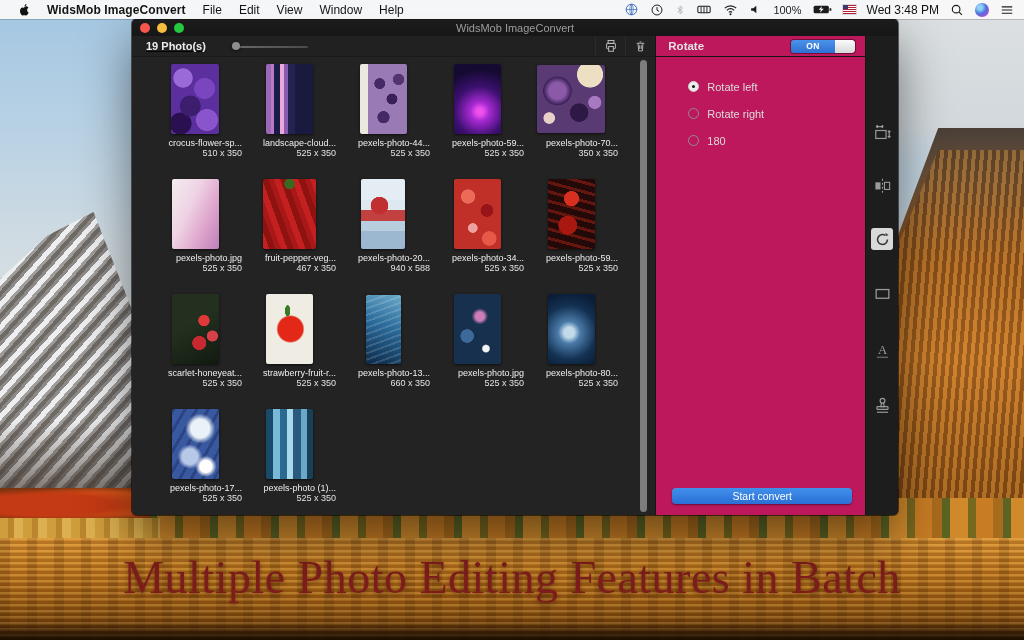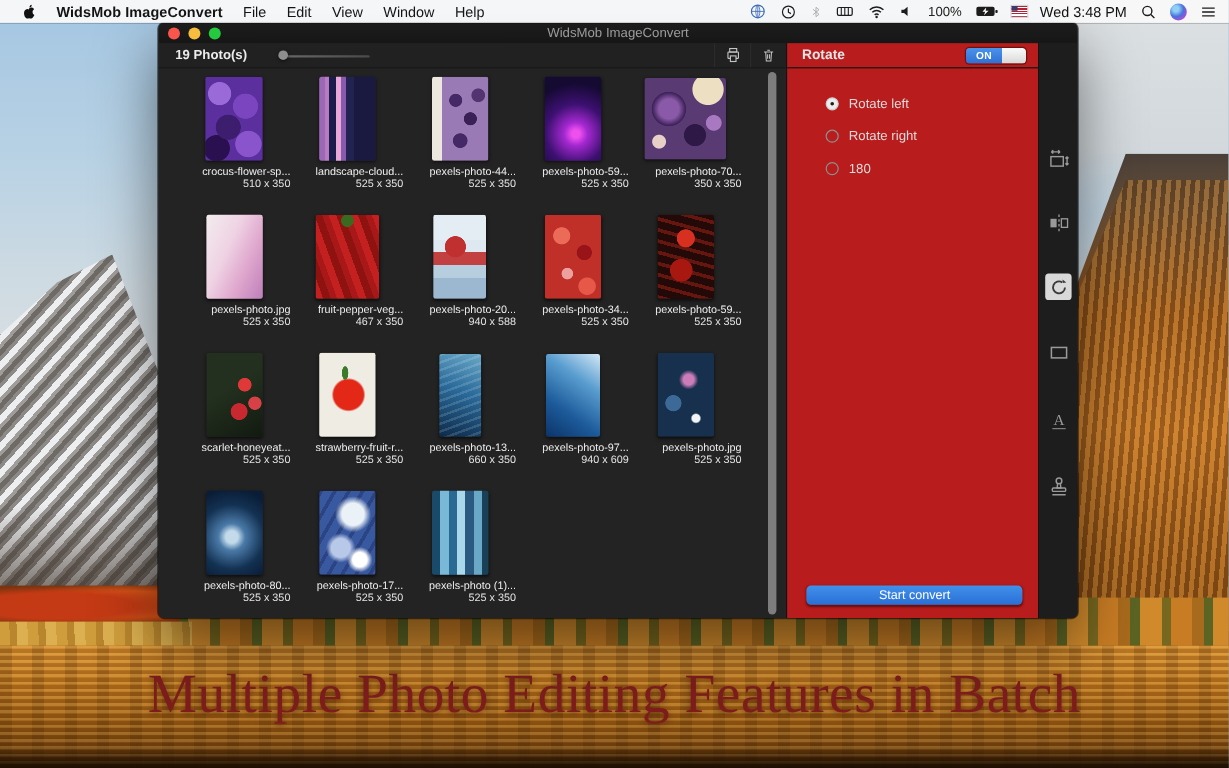--- a/index.html
+++ b/index.html
@@ -70,21 +70,21 @@
     background:#232323; border-radius:5px; overflow:hidden;
     box-shadow:0 22px 50px rgba(0,0,0,.5), 0 0 0 1px rgba(0,0,0,.55); }
   .titlebar { height:17px; background:linear-gradient(180deg,#1d1d1d,#161616); position:relative;
     display:flex; align-items:center; justify-content:center; }
   .wintitle { font-size:11px; color:#9c9c9c; }
   .lights { position:absolute; left:8px; top:3.5px; display:flex; gap:7px; }
   .light { width:10px; height:10px; border-radius:50%; }
   .light.red { background:#f8554d; } .light.yellow { background:#f6bd3e; } .light.green { background:#25c93f; }
 
   .winbody { position:absolute; left:0; top:17px; right:0; bottom:0; display:flex; }
-  .leftcol { width:524px; position:relative; background:#232323; }
+  .leftcol { width:524px; position:relative; background:#232323;text-decoration:underline; }
   .toolbar { height:21px; background:#212121; border-bottom:1px solid #1a1a1a;
     display:flex; align-items:center; }
   .photocount { font-size:11px; font-weight:700; color:#ececec; padding-left:14px; }
   .slider { margin-left:26px; width:76px; height:10px; position:relative; }
   .slider .track { position:absolute; left:0; top:4.5px; width:76px; height:2px; border-radius:1px;
     background:linear-gradient(90deg,#6a6a6a,#4a4a4a); }
   .slider .thumb { position:absolute; left:0; top:1px; width:8px; height:8px; border-radius:50%; background:#8e8e8e; }
   .tb-icons { margin-left:auto; display:flex; align-items:center; height:100%; }
   .tb-btn { width:30px; height:100%; display:flex; align-items:center; justify-content:center;
     border-left:1px solid #2b2b2b; }
@@ -162,24 +162,24 @@
   .t17{width:47px;height:70px;background:
     radial-gradient(circle at 60% 28%,#eaf2f8 0 16%,rgba(0,0,0,0) 26%),
     radial-gradient(circle at 38% 68%,#b8c8e8 0 14%,rgba(0,0,0,0) 22%),
     radial-gradient(circle at 72% 82%,#ffffff 0 9%,rgba(0,0,0,0) 16%),
     repeating-linear-gradient(120deg,rgba(20,30,80,.35) 0 3px,rgba(0,0,0,0) 3px 10px),#3858a0;}
   .t18{width:47px;height:70px;background:
     linear-gradient(90deg,#1a4a6a 0 14%,#7ab8d8 14% 30%,#2a6a92 30% 45%,#a8d8ea 45% 58%,#2a5a80 58% 74%,#6aa8c8 74% 88%,#184058 88% 100%);}
 
   
   .divider-v { width:1px; background:#141414; }
-  .rpanel { width:209px; background:#b91c1c; position:relative; }
+  .rpanel { width:209px; background:#be185d; position:relative; }
   .rp-header { height:21px; border-bottom:1px solid #151515; display:flex; align-items:center; padding:0 10px 0 12px; }
   .rp-title { font-size:11.5px; font-weight:700; color:#e4e4e4; }
-  .toggle { margin-left:auto; width:50px; height:13px; border-radius:3px; overflow:hidden; display:flex;
+  .toggle { margin-left:auto; width:64px; height:13px; border-radius:3px; overflow:hidden; display:flex;
     box-shadow:0 0 0 1px rgba(0,0,0,.4); }
   .toggle .on { flex:1; background:linear-gradient(180deg,#4a93ea,#2f70d4); color:#fff; font-size:8.5px; font-weight:700;
     display:flex; align-items:center; justify-content:center; letter-spacing:.3px; }
   .toggle .knob { width:20px; background:linear-gradient(180deg,#fbfbfb,#d8d8d8); border-radius:0 3px 3px 0; }
   .radio-list { padding:16px 0 0 32px; }
   .radio-row { display:flex; align-items:center; height:27px; gap:8px; }
   .radio { width:11px; height:11px; border-radius:50%; border:1.5px solid #8e8e8e; position:relative; background:transparent; flex:none; }
   .radio.sel { background:#ececec; border-color:#cfcfcf; }
   .radio.sel::after { content:""; position:absolute; left:2.5px; top:2.5px; width:3px; height:3px; border-radius:50%; background:#1c1c1c; }
   .rlabel { font-size:11px; color:#dcdcdc; }
@@ -416,27 +416,20 @@
             </div>
             <div class="cell">
               <div class="thumbbox">
                 <div class="thumb t13"></div>
               </div>
               <div class="pname">pexels-photo-13...</div>
               <div class="psize">660 x 350</div>
             </div>
             <div class="cell">
               <div class="thumbbox">
-                <div class="thumb t14"></div>
-              </div>
-              <div class="pname">pexels-photo-97...</div>
-              <div class="psize">940 x 609</div>
-            </div>
-            <div class="cell">
-              <div class="thumbbox">
                 <div class="thumb t15"></div>
               </div>
               <div class="pname">pexels-photo.jpg</div>
               <div class="psize">525 x 350</div>
             </div>
             <div class="cell">
               <div class="thumbbox">
                 <div class="thumb t16"></div>
               </div>
               <div class="pname">pexels-photo-80...</div>

